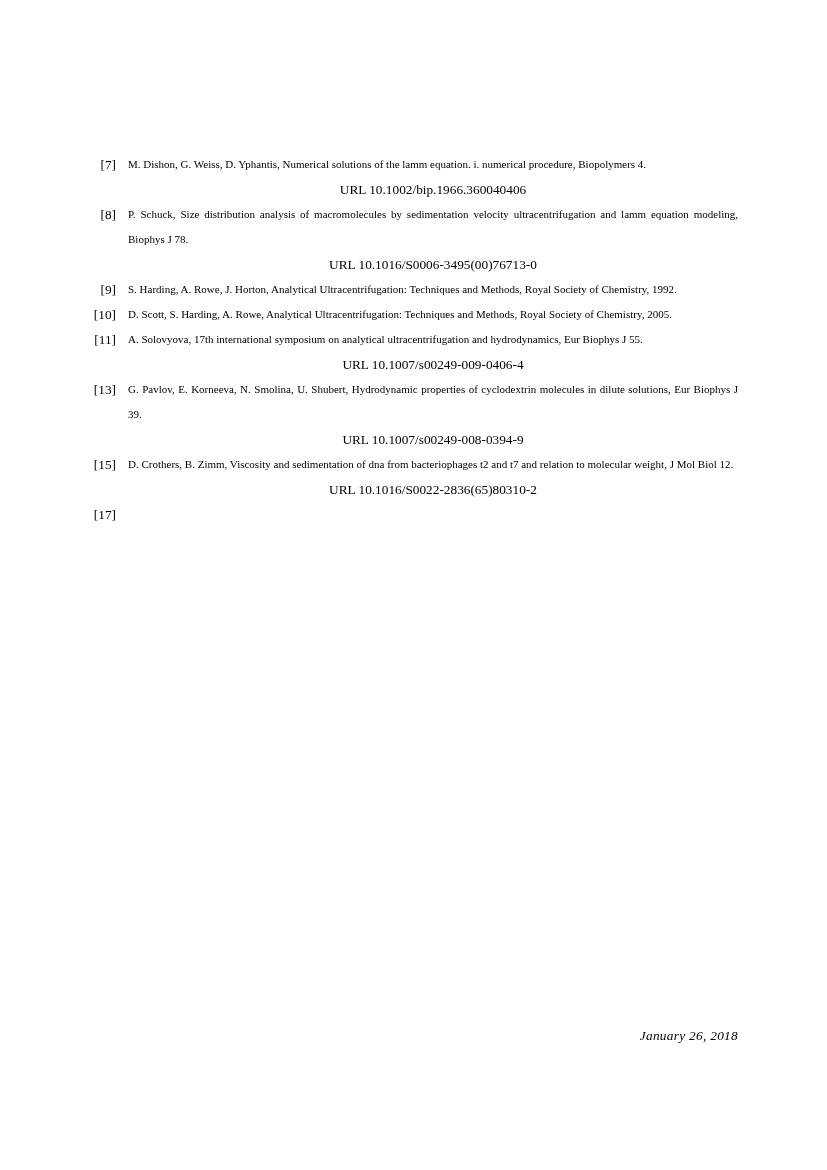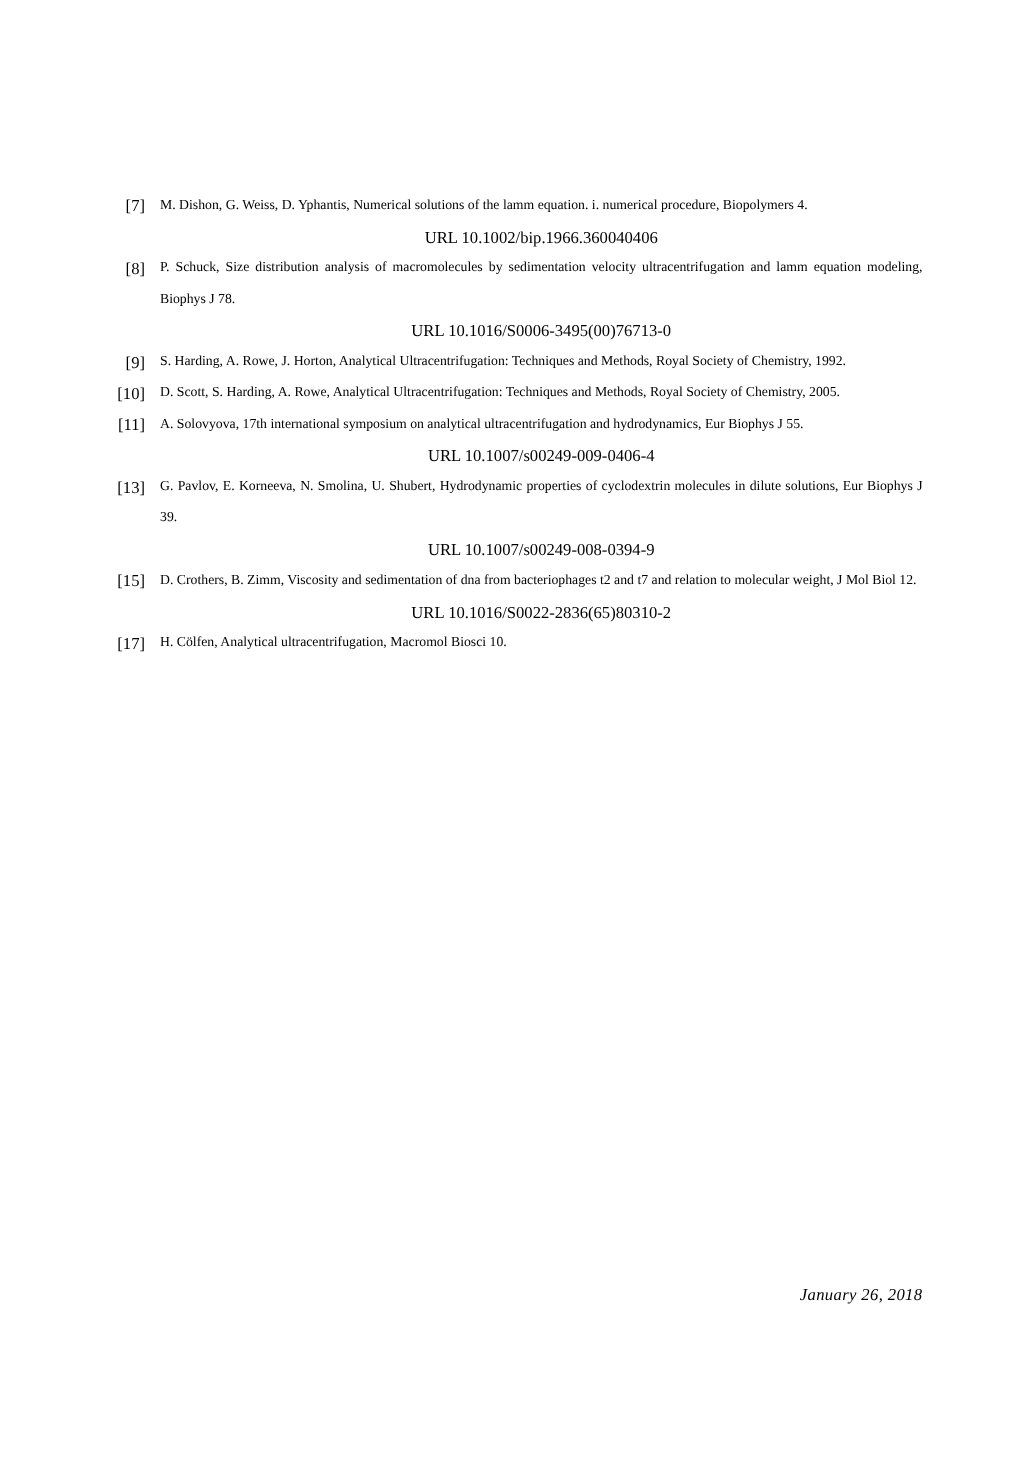--- a/index.html
+++ b/index.html
@@ -118,20 +118,19 @@
       <div class="ref">
         <div class="ref-label">[15]</div>
         <div class="ref-body">
           <p class="ref-text">D. Crothers, B. Zimm, Viscosity and sedimentation of dna from bacteriophages t2 and t7 and relation to molecular weight, J Mol Biol 12.</p>
           <p class="ref-url">URL 10.1016/S0022-2836(65)80310-2</p>
         </div>
       </div>
       <div class="ref">
         <div class="ref-label">[17]</div>
         <div class="ref-body">
-          <p class="ref-text">H. Cölfen, Analytical ultracentrifugation, Macromol Biosci 10.</p>
         </div>
       </div>
     </div>
 
   <div class="footer-date">January 26, 2018</div>
 
 </div>
 
 </body></html>

